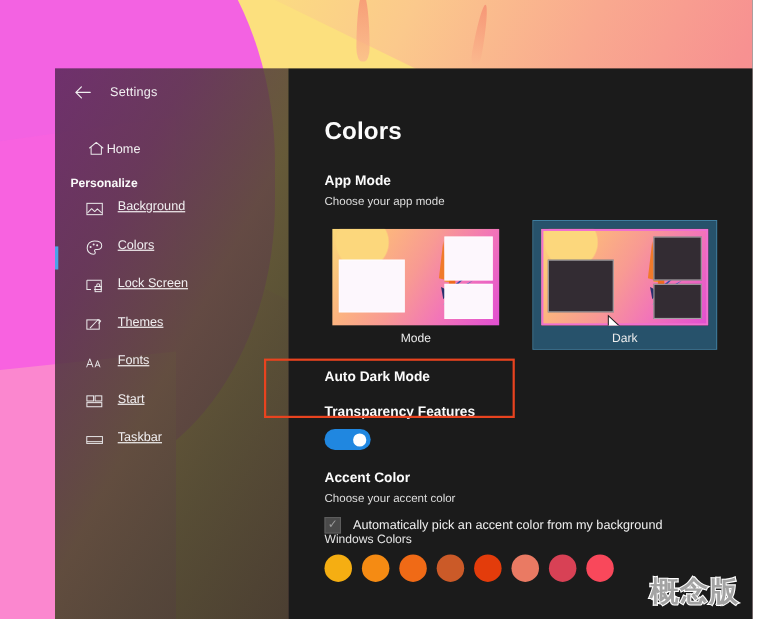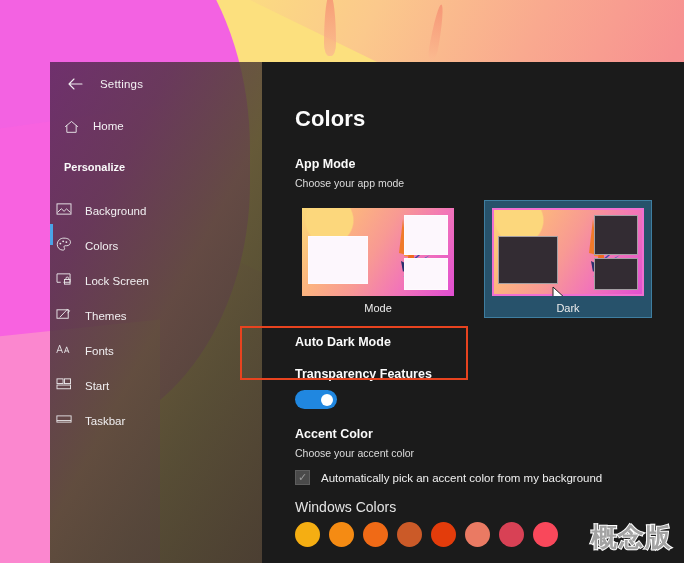--- a/index.html
+++ b/index.html
@@ -101,24 +101,24 @@
     color: #f0eef0;
     font-size: 15px; line-height: 1;
   }
   .title-text {
     font-size: 11.5px;
     color: #f2f0f2;
     letter-spacing: .2px;
   }
 
   .home-row {
-    display: flex; align-items: flex-start;
-    gap: 13px;
+    display: flex; align-items: center;
+    gap: 1px;
     height: 32px;
-    padding-left: 14px;
+    padding-left: 30px;
     margin-top: 14px;
   }
   .home-row .lbl { font-size: 11.5px; color: #f3f1f3; }
 
   .search-wrap {
     margin: 13px 14px 0 14px;
     height: 27px;
     background: #fdfdfd;
     display: flex; align-items: center;
     padding: 0 7px 0 9px;
@@ -141,24 +141,25 @@
     padding: 0 0 0 14px;
     margin-top: 9px;
   }
 
   .nav {
     margin-top: 9px;
     display: flex; flex-direction: column;
   }
   .nav-item {
     position: relative;
-    display: flex; align-items: flex-end;
+    display: flex; align-items: flex-start;
     gap: 13px;
     height: 35px;
-    padding-left: 6px;
+    padding-left: 28px;
+    text-decoration: underline;
   }
   .nav-item .lbl {
     font-size: 11.5px;
     color: #f1eff1;
   }
   .nav-item .ico { width: 16px; height: 16px; display: flex; align-items: center; justify-content: center; color: #e9e7e9; }
   .nav-item.selected::before {
     content: "";
     position: absolute;
     left: 0; top: 7px;
@@ -278,23 +279,22 @@
     background: #4a4a4a;
     border: 1px solid #5d5d5d;
     display: flex; align-items: center; justify-content: center;
     color: #9a9a9a;
     font-size: 11px;
     line-height: 1;
   }
   .check-lbl { font-size: 11.5px; color: #efefef; }
 
   .mini-head {
-    font-size: 14px;
+    font-size: 11px;
     color: #e4e4e4;
-    margin-top: 14px;
   }
 
   .swatch-grid {
     margin-top: 7px;
     display: grid;
     grid-template-columns: repeat(8, 31px);
     gap: 3px 3px;
   }
   .swatch { width: 25px; height: 25px; border-radius: 50%; }
 

